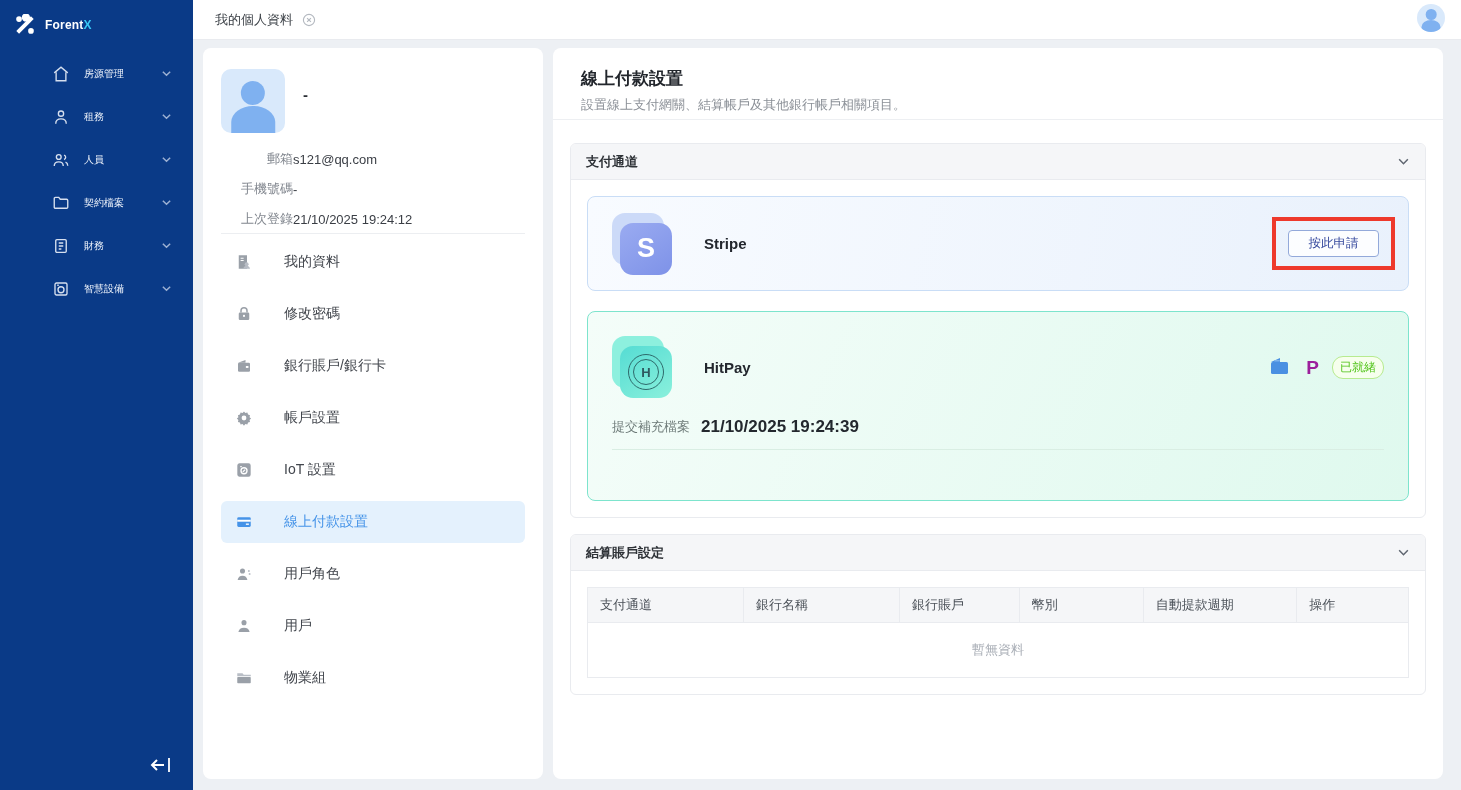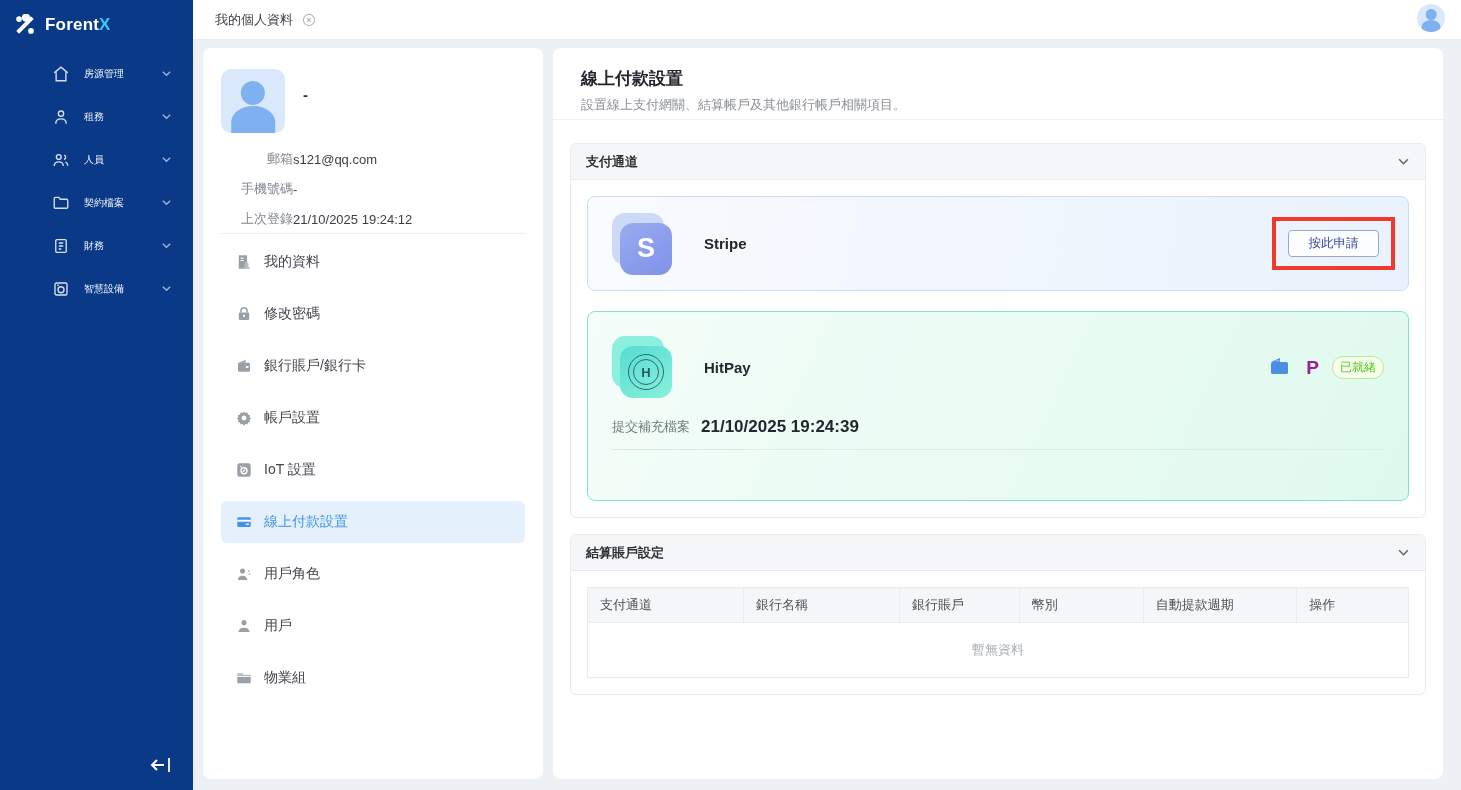--- a/index.html
+++ b/index.html
@@ -3,21 +3,21 @@
 <meta charset="utf-8">
 <style>
   * { margin:0; padding:0; box-sizing:border-box; }
   html,body { width:1461px; height:790px; overflow:hidden; }
   body { font-family:"Liberation Sans","DejaVu Sans",sans-serif; background:#edf0f4; position:relative; }
 
   
   .sidebar { position:absolute; left:0; top:0; width:193px; height:790px; background:#0a3a87; z-index:5; }
   .logo-row { display:flex; align-items:center; gap:9px; padding:10px 0 0 14px; height:40px; }
   .logo-mark { width:22px; height:22px; flex:0 0 auto; }
-  .logo-text { font-size:17px; font-weight:bold; color:#ffffff; letter-spacing:.2px; }
+  .logo-text { font-size:12px; font-weight:bold; color:#ffffff; letter-spacing:.2px; }
   .logo-text .accent { color:#38c8f5; }
   .side-menu { margin-top:12px; }
   .side-item { display:flex; align-items:center; height:43px; padding-left:52px; padding-right:21px; cursor:pointer; }
   .side-item .s-icon { width:18px; height:18px; margin-right:14px; flex:0 0 auto; opacity:.92; }
   .side-item .s-label { color:#eef3fb; font-size:10px; flex:1; white-space:nowrap; }
   .side-item .chev { width:11px; height:11px; opacity:.75; }
   .collapse-btn { position:absolute; bottom:16px; left:150px; width:24px; height:18px; cursor:pointer; }
 
   
   .topbar { position:absolute; left:193px; top:0; width:1268px; height:40px; background:#ffffff; border-bottom:1px solid #e9ebef; z-index:4; display:flex; align-items:center; }
@@ -36,21 +36,21 @@
 
   
   .p-avatar { position:absolute; left:18px; top:21px; width:64px; height:64px; border-radius:10px; background:#d9e9fb; overflow:hidden; }
   .p-name { position:absolute; left:100px; top:38px; font-size:15px; font-weight:bold; color:#2b2f35; }
   .p-fields { position:absolute; left:20px; top:96px; width:300px; }
   .p-field { display:flex; height:30px; align-items:center; }
   .p-field .fl { width:70px; font-size:13px; color:#82878f;text-align:right; }
   .p-field .fv { font-size:13px; color:#3a3e45; }
   .p-divider { position:absolute; left:18px; top:185px; width:304px; height:1px; background:#eceef1; }
   .p-menu { position:absolute; left:18px; top:193px; width:304px; }
-  .p-item { display:flex; align-items:center; height:42px; margin-bottom:10px; border-radius:6px; padding-left:14px; cursor:pointer; }
+  .p-item { display:flex; align-items:center; height:42px; margin-bottom:10px; border-radius:6px; padding-left:14px; cursor:pointer;gap:20px; }
   .p-item .pm-icon { width:18px; height:18px; margin-right:11px; flex:0 0 auto; }
   .p-item .pm-label { font-size:14px; color:#42464d; }
   .p-item.active { background:#e4f1fd; }
   .p-item.active .pm-label { color:#4593e8; }
 
   
   .m-header { padding:19px 28px 0 28px; height:72px; border-bottom:1px solid #edeff2; }
   .m-title { font-size:17px; font-weight:bold; color:#22262c; }
   .m-sub { margin-top:6px; font-size:13px; color:#8b9097; }
   .m-content { padding:23px 17px 0 17px; }

